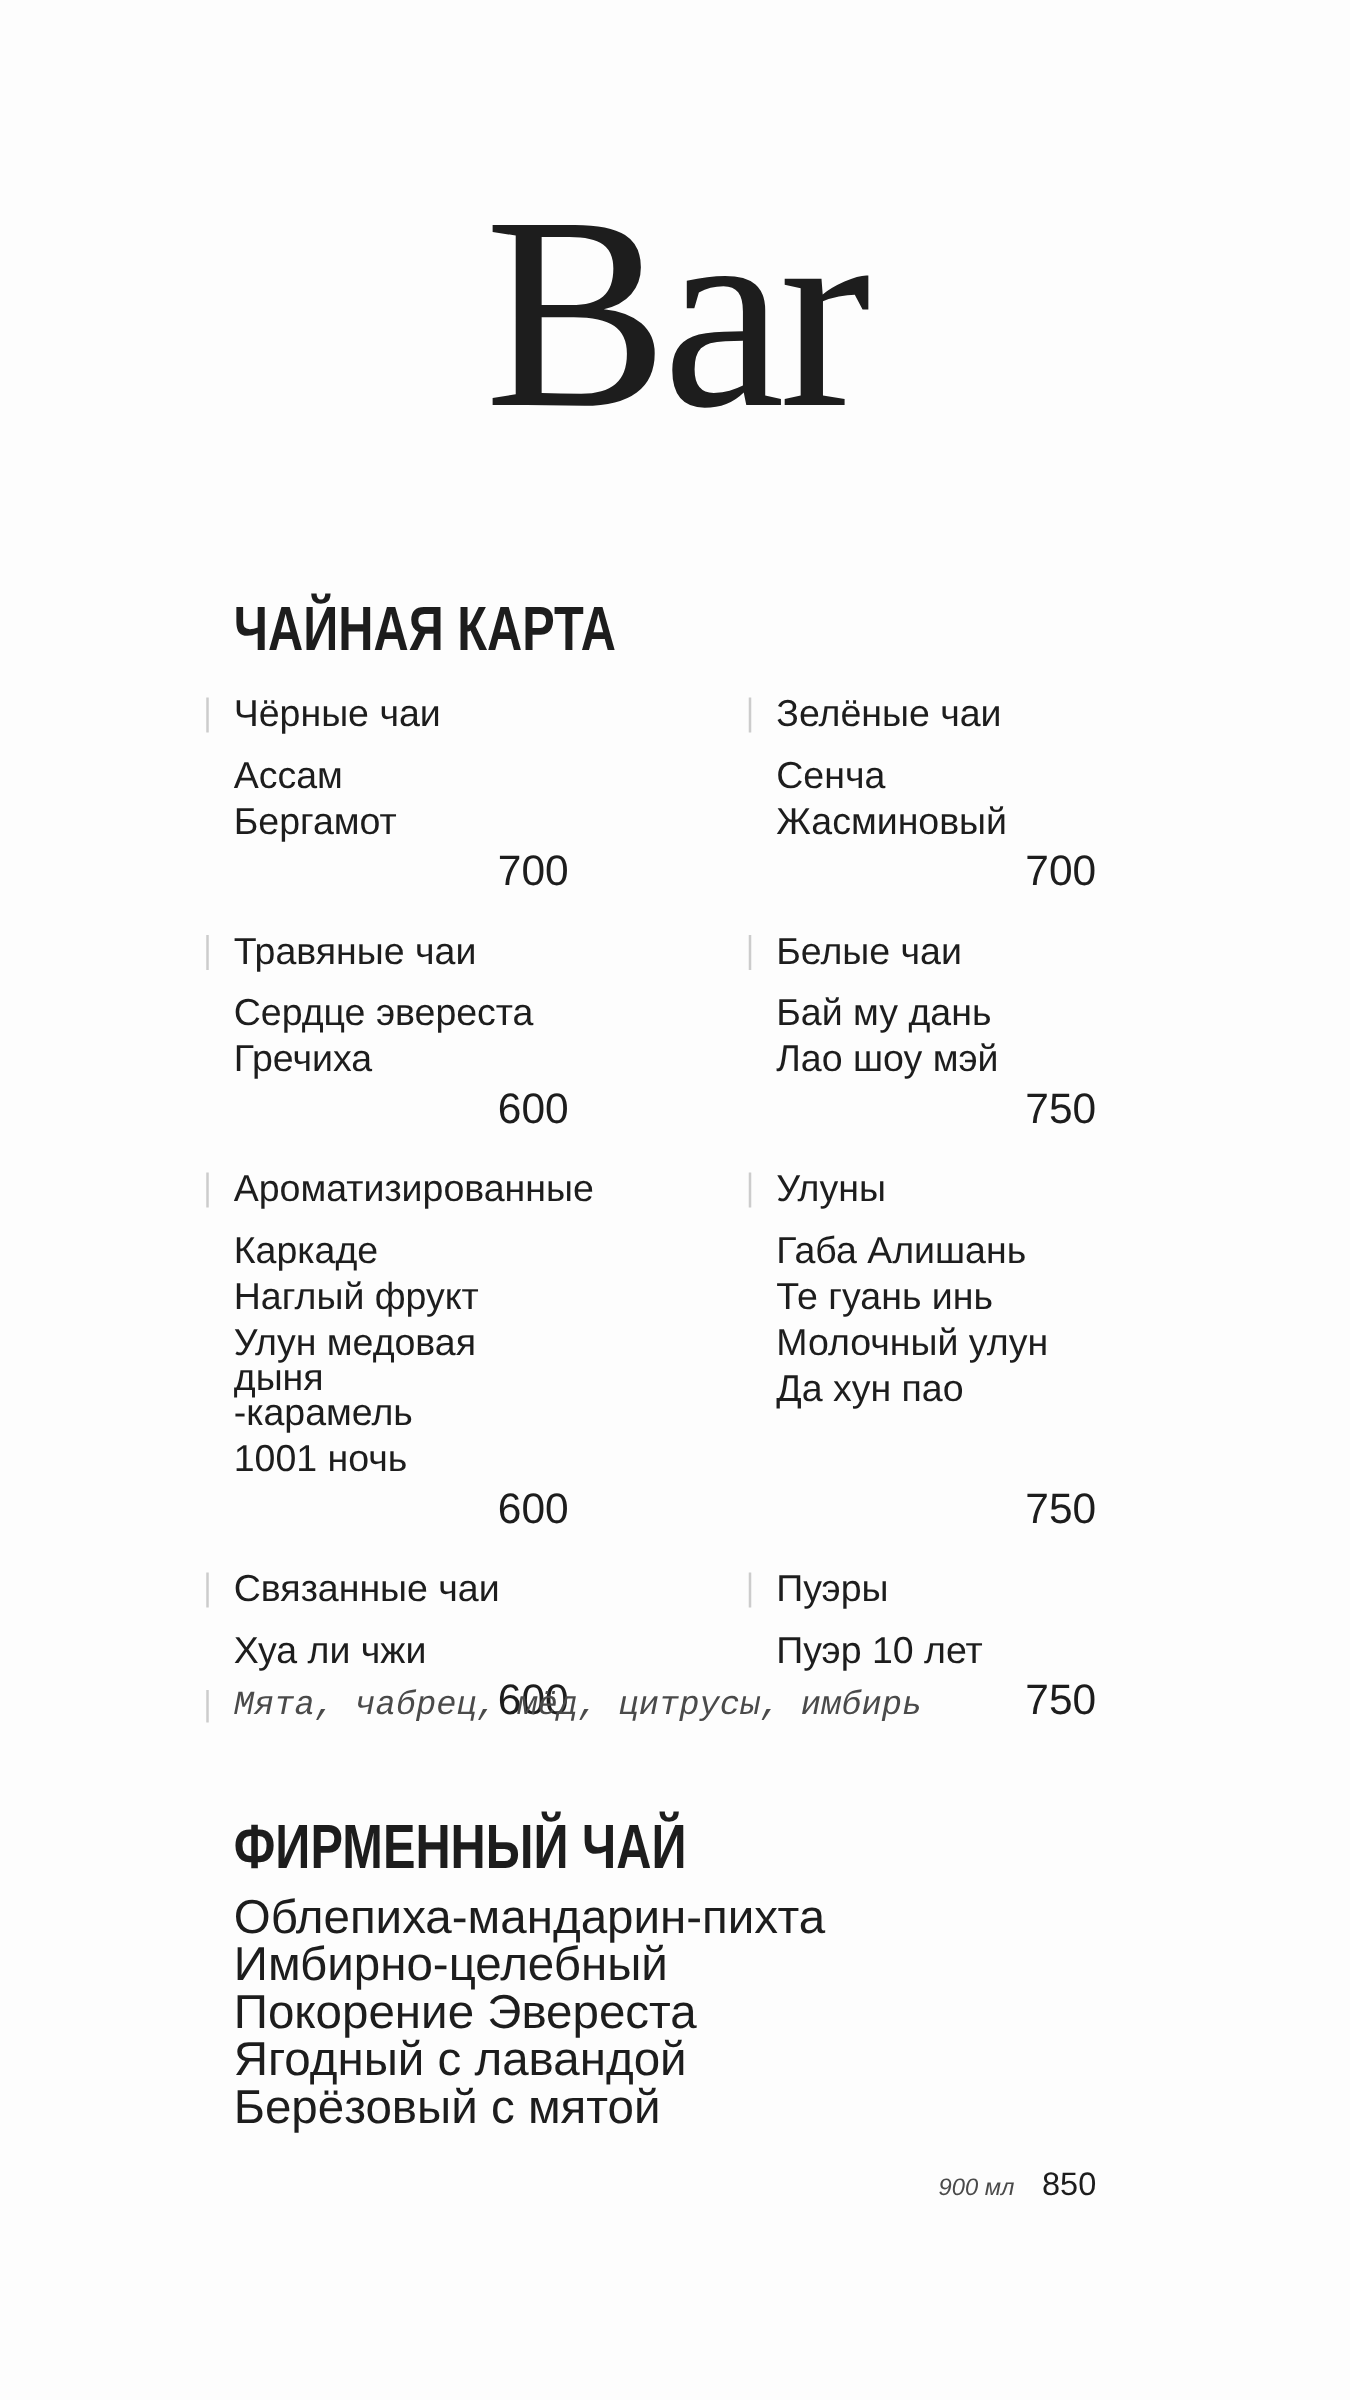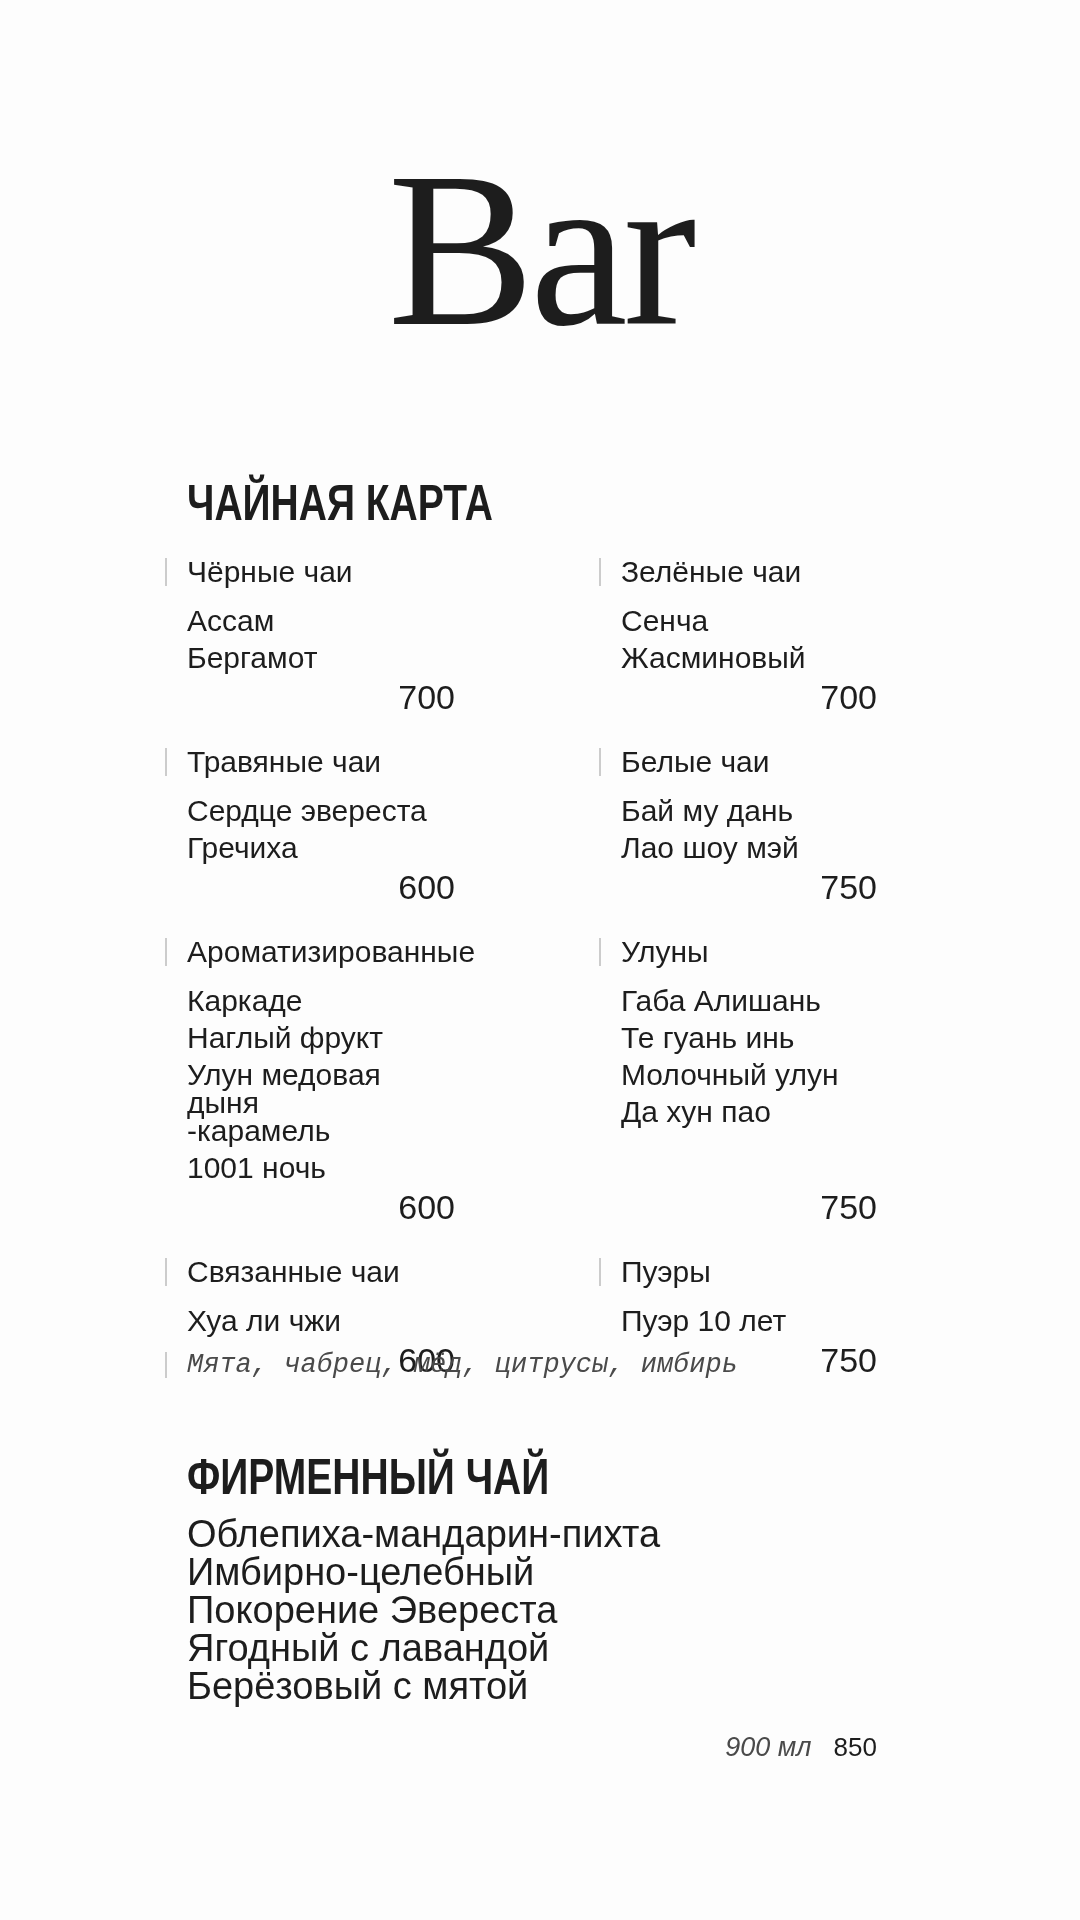--- a/index.html
+++ b/index.html
@@ -52,21 +52,21 @@
   .note-text{
     padding-left:20px; font-size:27px; line-height:36px; font-style:italic; color:var(--muted);
   }
   
   .sig-list{ position:absolute; left:187px; top:1515px; }
   .sig-item{ font-size:38px; line-height:38px; }
   .sig-price-row{
     position:absolute; right:203px; top:1727px;
     display:flex; align-items:baseline; gap:22px;
   }
-  .sig-vol{ font-size:27px; font-style:italic; color:var(--muted); }
+  .sig-vol{ font-size:19px; font-style:italic; color:var(--muted); }
   .sig-price{ font-size:26px; line-height:40px; color:var(--ink); }
 </style>
 </head>
 <body>
 
 <div class="page">
 
   <h1 class="title">Bar</h1>
 
   <h2 class="sec-heading tea-heading">ЧАЙНАЯ КАРТА</h2>

